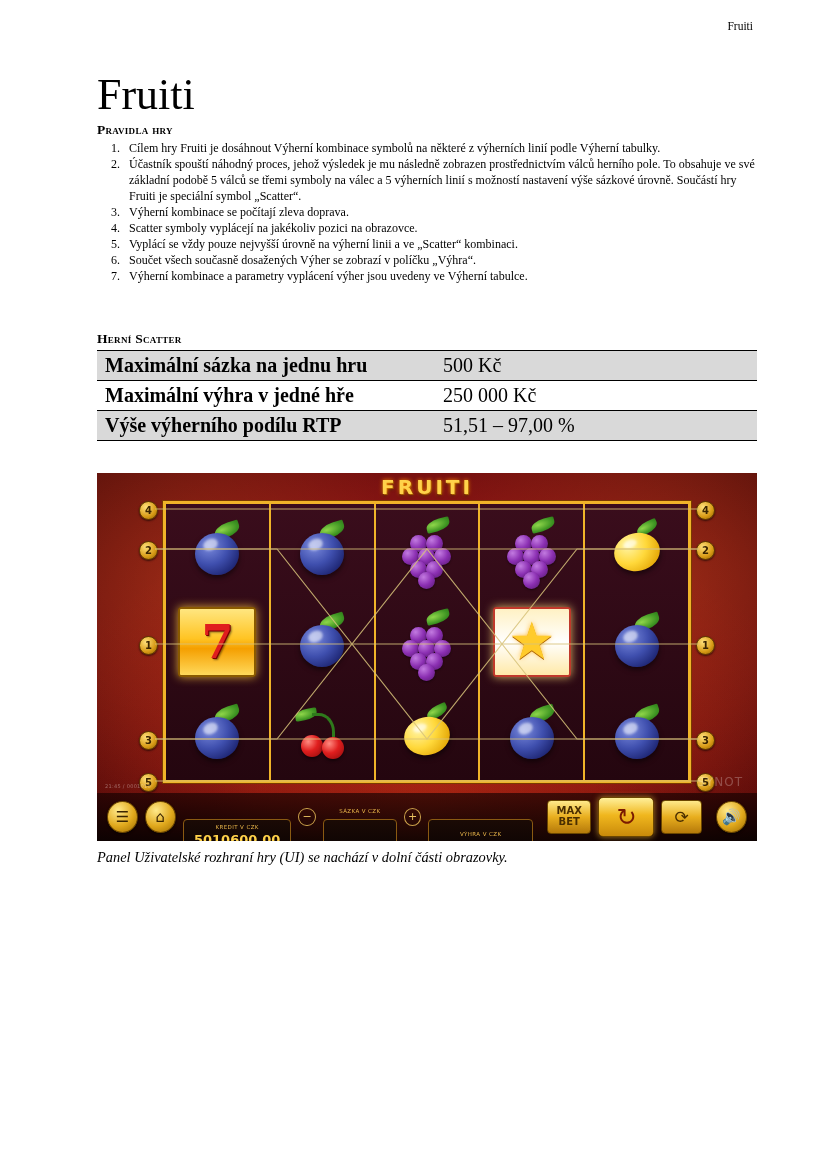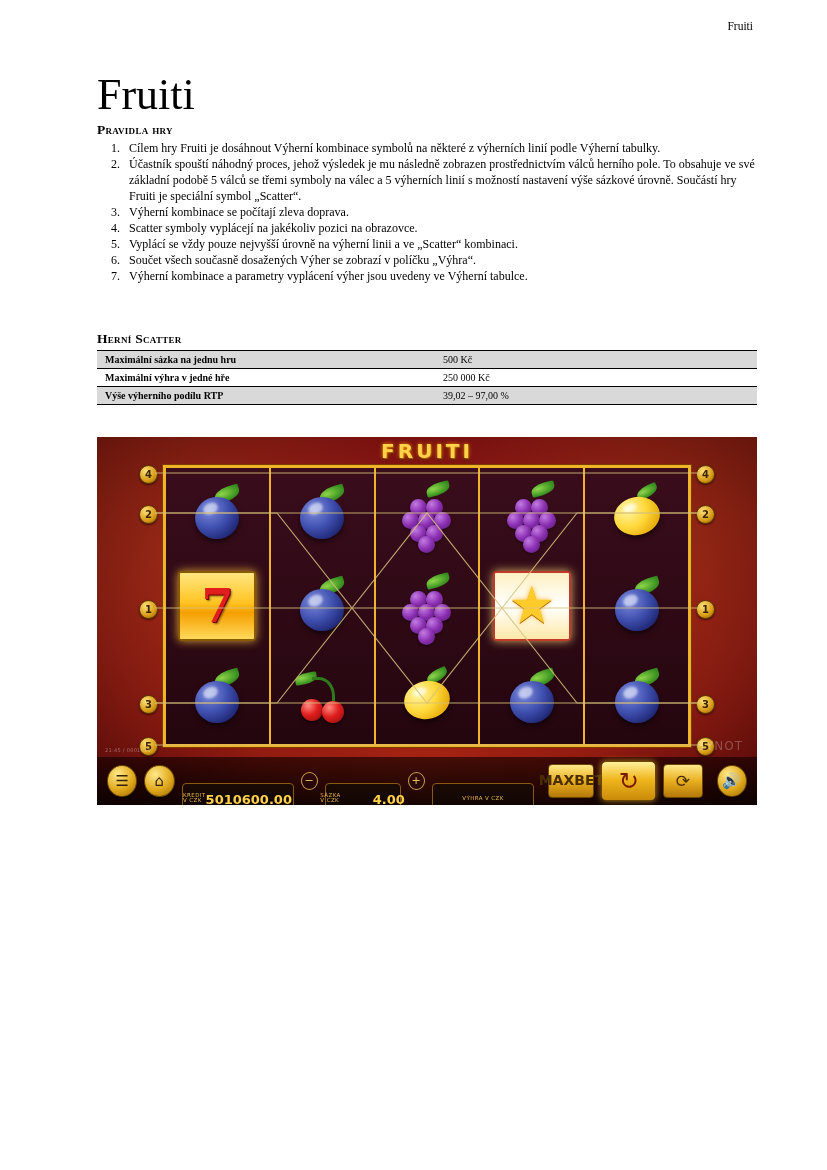--- a/index.html
+++ b/index.html
@@ -58,21 +58,21 @@
   ol.rules li {
     margin-bottom: 0px;
     padding-left: 6px;
   }
   .limits-label {
     margin-top: 46px;
   }
   table.limits {
     border-collapse: collapse;
     width: 660px;
-    font-size: 10px;
+    font-size: 20px;
   }
   table.limits td {
     padding: 3px 0 3px 8px;
     border-bottom: 1px solid #000;
   }
   table.limits tr:first-child td {
     border-top: 1px solid #000;
   }
   table.limits tr.shaded td {
     background: #d9d9d9;
@@ -284,21 +284,21 @@
     color: #3a2400; font-size: 15px;
     font-family: "DejaVu Sans", sans-serif;
     box-shadow: 0 1px 2px rgba(0,0,0,.7);
   }
   .field {
     height: 32px;
     background: linear-gradient(180deg,#1b0a05,#0c0403);
     border: 1px solid #8a5a12;
     border-radius: 4px;
     display: flex;
-    flex-direction: row;
+    flex-direction: column;
     align-items: center;
     justify-content: center;
     padding: 12px 8px;
     box-sizing: border-box;
     margin-top: 37px;
   }
   .field .lbl {
     font-family: "DejaVu Sans", sans-serif;
     font-size: 5.5px;
     color: #e8b54a;
@@ -323,26 +323,26 @@
     font-family: "DejaVu Sans", sans-serif;
     font-size: 11px;
     display: flex; align-items: center; justify-content: center;
     line-height: 1;
   }
   .maxbet {
     width: 44px; height: 32px;
     border-radius: 4px;
     background: linear-gradient(180deg,#ffe98a,#e8ae1e 50%,#b5790a 100%);
     border: 1px solid #6b4600;
-    display: flex; flex-direction: row; align-items: center; justify-content: center;
+    display: flex; flex-direction: column; align-items: center; justify-content: center;
     font-family: "DejaVu Sans", sans-serif;
     font-weight: bold;
     color: #4a2e00;
     line-height: 1.05;
-    font-size: 14px;
+    font-size: 10px;
   }
   .spin {
     width: 56px; height: 38px;
     border-radius: 5px;
     background: linear-gradient(180deg,#fff09a,#f0b71e 45%,#c98a0a 100%);
     border: 1px solid #6b4600;
     display: flex; align-items: center; justify-content: center;
     color: #7a1a00;
     font-size: 24px;
     font-family: "DejaVu Sans", sans-serif;
@@ -406,21 +406,21 @@
           <tr class="shaded">
         <td class="k">Maximální sázka na jednu hru</td>
         <td class="v">500 Kč</td>
       </tr>
       <tr>
         <td class="k">Maximální výhra v jedné hře</td>
         <td class="v">250 000 Kč</td>
       </tr>
       <tr class="shaded">
         <td class="k">Výše výherního podílu RTP</td>
-        <td class="v">39,02 – 97,00 %</td>
+        <td class="v">51,51 – 97,00 %</td>
       </tr>
     </tbody>
       </table>
 
     <div class="slot">
       <div class="flames"></div>
       <div class="game-logo">FRUITI</div>
 
       <div class="paynum" style="left:42px; top:28px;">4</div>
       <div class="paynum" style="left:42px; top:68px;">2</div>
@@ -622,15 +622,16 @@
         <div class="autoplay">
           <span>⟳</span>
         </div>
 
         <div class="spacer"></div>
 
         <div class="rbtn">🔊</div>
       </div>
     </div>
 
+    <div class="caption">Panel Uživatelské rozhraní hry (UI) se nachází v dolní části obrazovky.</div>
 
   </div>
 </div>
 
 </body></html>

